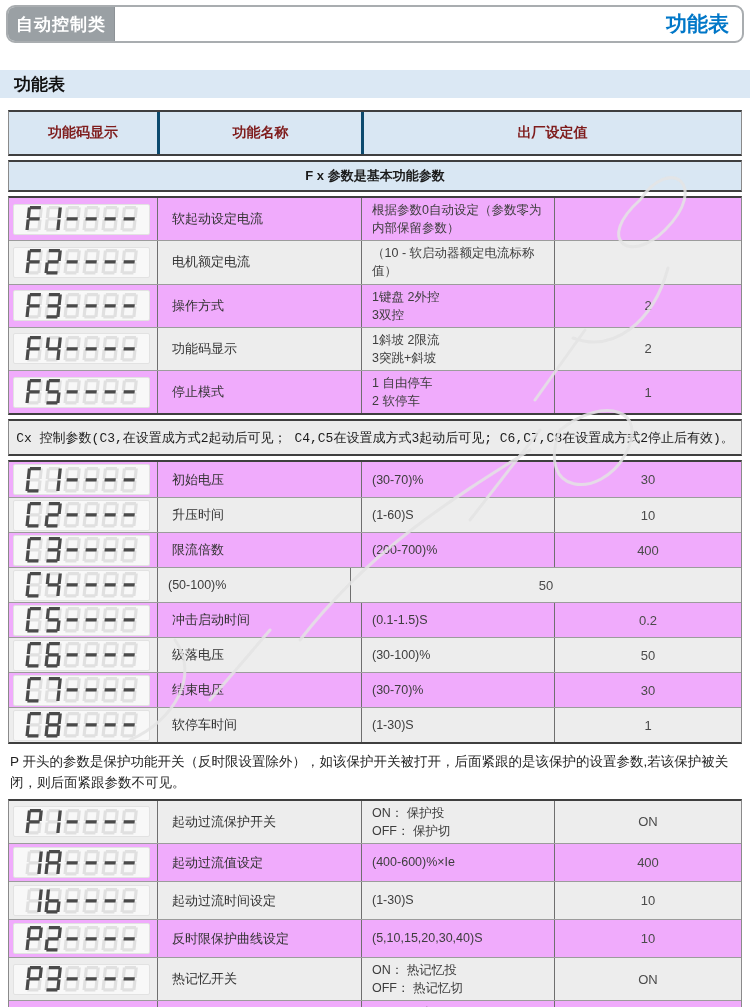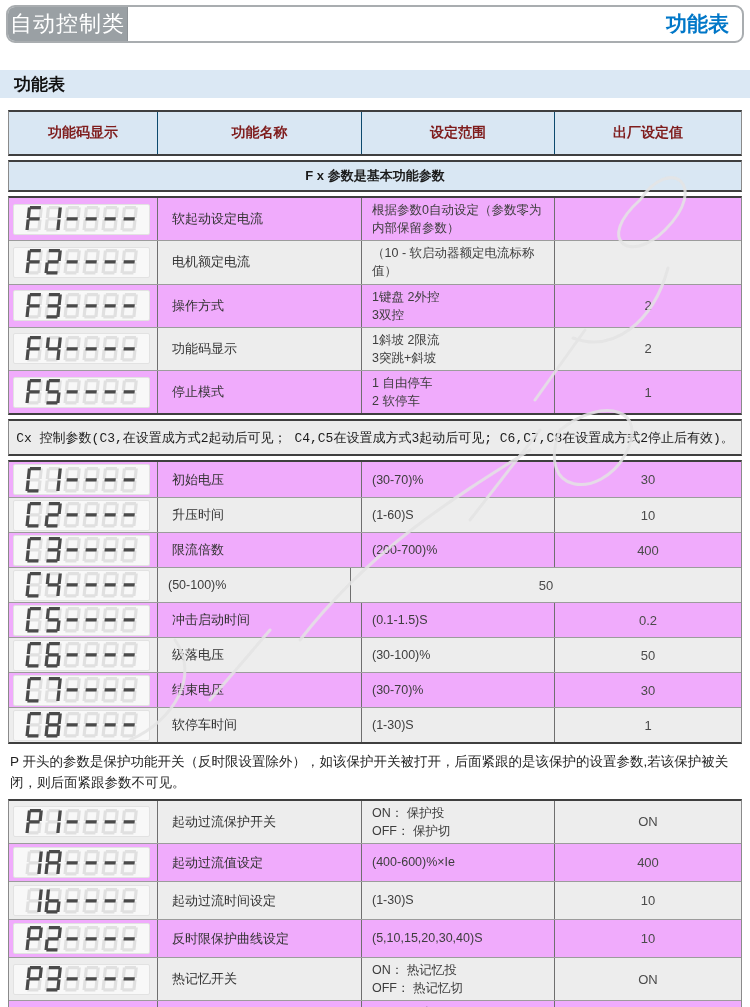--- a/index.html
+++ b/index.html
@@ -11,22 +11,22 @@
   }
   .watermark { position:absolute; left:0; top:0; pointer-events:none; z-index:5; }
 
   
   .topbar {
     position:relative; margin:5px 6px 0 6px; height:38px;
     border:2px solid #a9adb0; border-radius:9px;
     display:flex; align-items:stretch; background:#fff; overflow:hidden;
   }
   .badge {
-    width:120px; background:#9aa0a4; color:#fff;
-    font-size:22px; font-weight:normal; letter-spacing:1px;
+    width:107px; background:#9aa0a4; color:#fff;
+    font-size:17px; font-weight:bold; letter-spacing:1px;
     display:flex; align-items:center; justify-content:center;
     border-right:1px solid #8d9296;
   }
   .topbar-title {
     margin-left:auto; display:flex; align-items:center; padding-right:13px;
     font-size:21px; font-weight:bold; color:#0077c8;
   }
 
   
   .section-strip {
@@ -43,21 +43,21 @@
     border-top:2px solid #3f3f3f; border-bottom:2px solid #3f3f3f;
     margin-bottom:4px; background:#fff;
   }
   .block:last-child { margin-bottom:0; }
 
   .hrow { display:flex; height:42px; background:#d9e7f3; }
   .hcell {
     display:flex; align-items:center; justify-content:center;
     font-size:14px; font-weight:bold; color:#7f1d1d;
   }
-  .hcell + .hcell { border-left:1px solid #0c4a6e; }
+  .hcell + .hcell { border-left:3px solid #0c4a6e; }
 
   .group-note {
     display:flex; align-items:center; justify-content:center;
     font-size:13px; color:#1a1a1a; text-align:center; padding:0 2px;
   }
   .note-blue { height:28px; background:#d9e7f3; font-weight:bold; }
   .note-gray { height:33px; background:#ececec;font-family:Liberation Mono, monospace; }
 
   .drow { display:flex; align-items:stretch; background:#f0abfc; }
   .drow + .drow { border-top:1px solid #9c9c9c; }
@@ -109,21 +109,20 @@
 
 <div class="section-strip">
   <span>功能表</span>
 </div>
 
 <div class="tbl">
   <div class="block">
     <div class="hrow">
       <div class="hcell" style="width:148px">功能码显示</div>
       <div class="hcell" style="width:204px">功能名称</div>
-      <div class="hcell" style="width:193px">设定范围</div>
       <div class="hcell" style="flex:1">出厂设定值</div>
     </div>
   </div>
 
   <div class="block">
     <div class="group-note note-blue">F x 参数是基本功能参数</div>
   </div>
 
   <div class="block rows-f" id="f-rows">
       <div class="drow">

